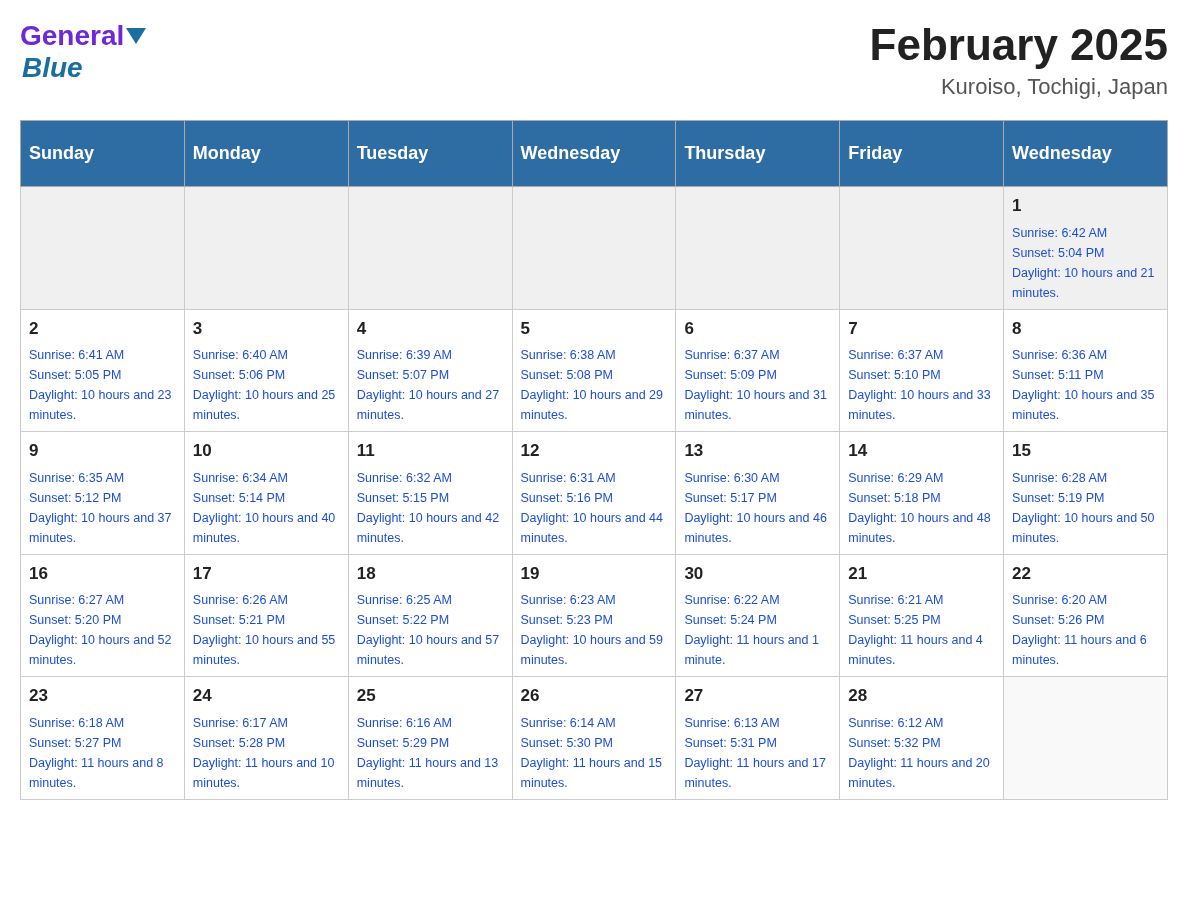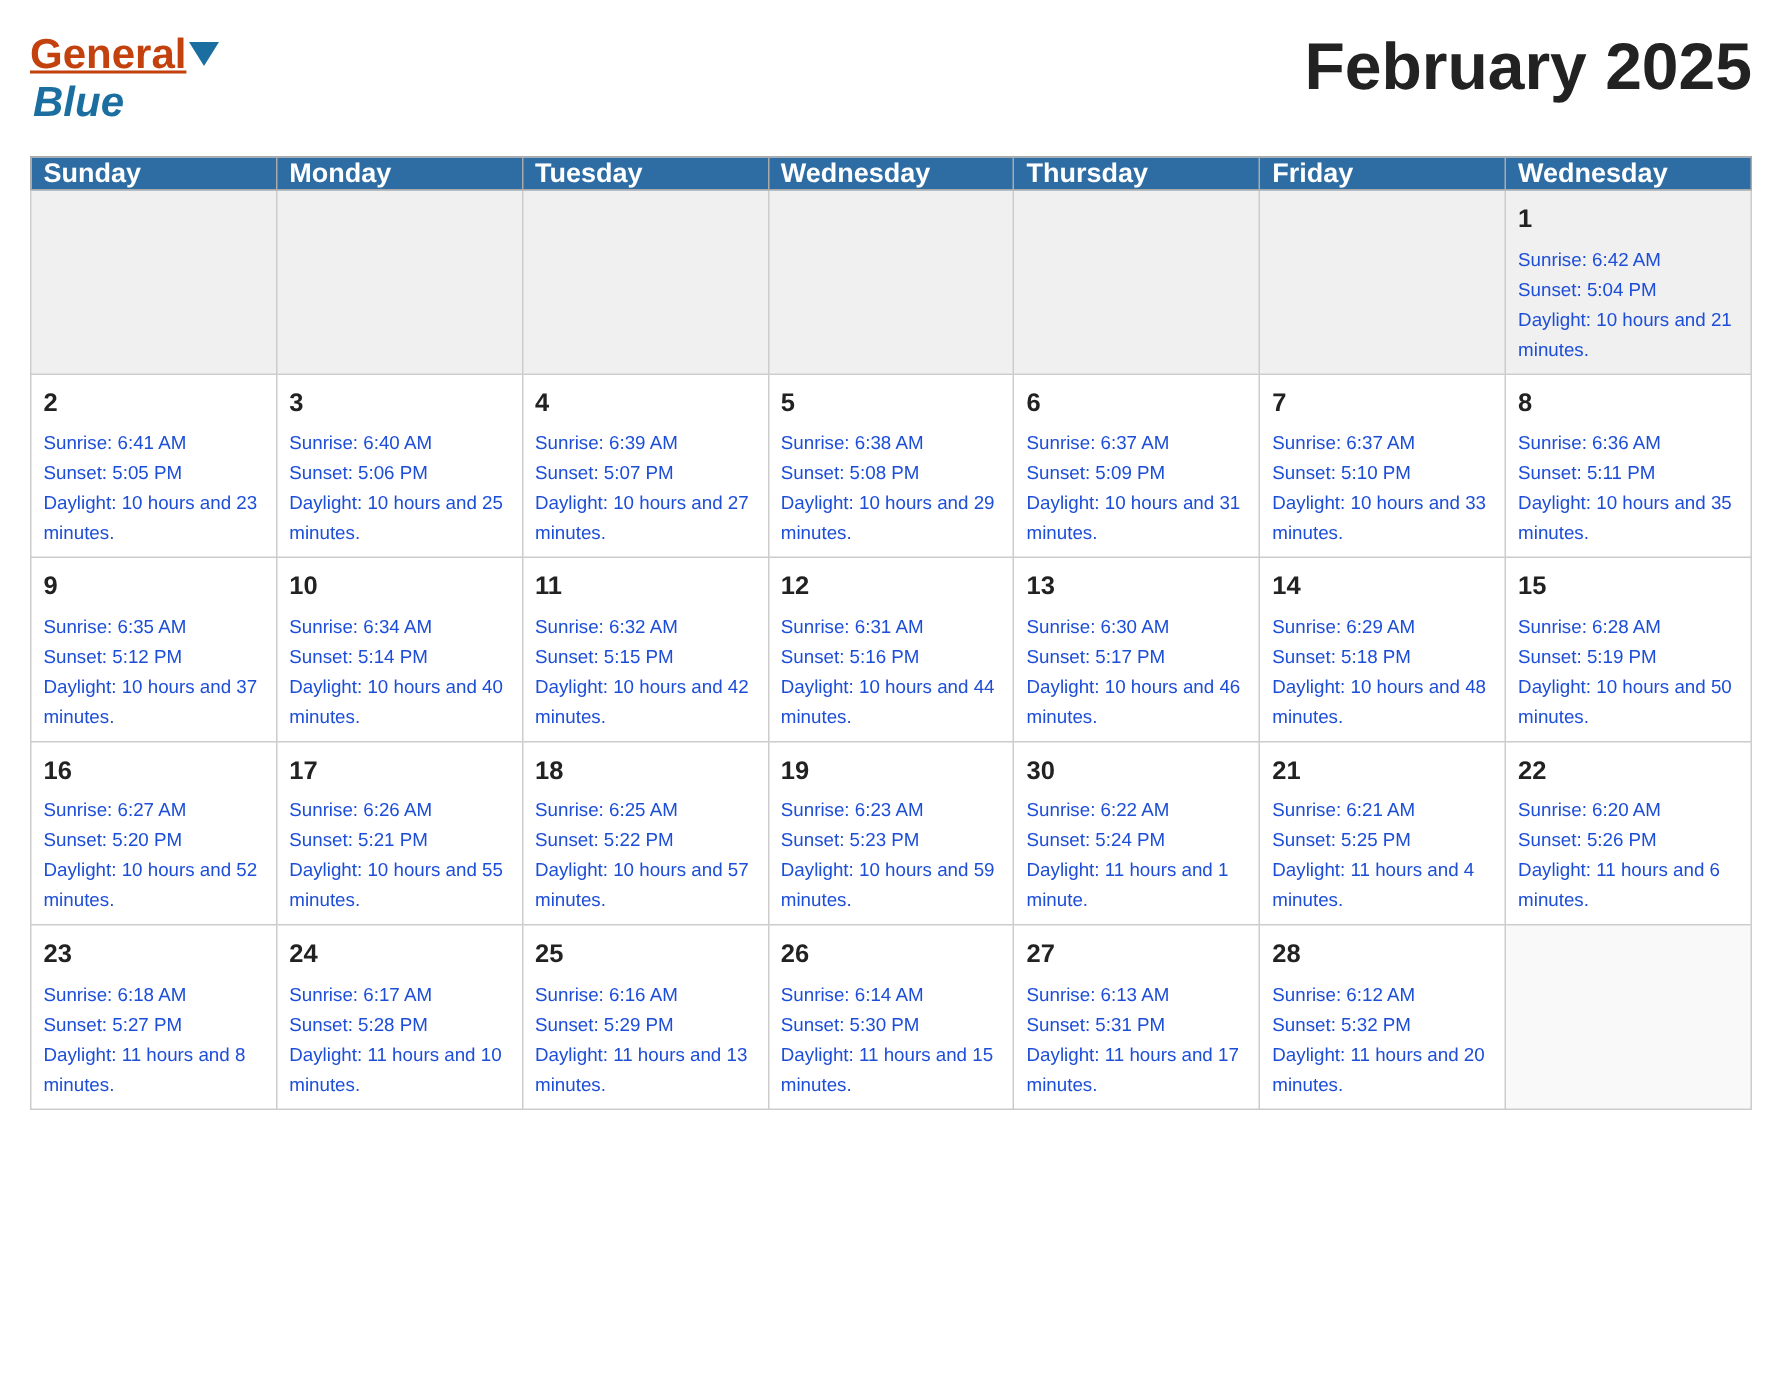--- a/index.html
+++ b/index.html
@@ -22,21 +22,21 @@
       flex-direction: column;
       align-items: flex-start;
     }
     .logo-text {
       font-size: 28px;
       font-weight: bold;
       color: #333;
       display: flex;
       align-items: center;
     }
-    .logo-general { color: #c2410c; text-decoration: underline; }
+    .logo-general { color: #6d28d9; }
     .logo-arrow {
       width: 0;
       height: 0;
       border-left: 10px solid transparent;
       border-right: 10px solid transparent;
       border-top: 16px solid #1a6fa0;
       display: inline-block;
       margin: 0 2px;
       vertical-align: middle;
     }
@@ -55,21 +55,21 @@
       margin-top: 4px;
     }
     .calendar {
       width: 100%;
       border-collapse: collapse;
       border: 1px solid #aaa;
     }
     .calendar th {
       background-color: #2e6da4;
       color: #fff;
-      padding: 0 8px;
+      padding: 22px 8px;
       font-size: 18px;
       font-weight: bold;
       text-align: left;
       border: 1px solid #aaa;
     }
     .calendar td {
       vertical-align: top;
       border: 1px solid #ccc;
       padding: 6px 8px;
       width: 14.28%;
@@ -102,20 +102,21 @@
 <div class="header">
   <div class="logo">
     <div class="logo-text">
       <span class="logo-general">General</span>
       <span class="logo-arrow"></span>
     </div>
     <span class="logo-blue" style="font-size:28px;font-weight:bold;margin-left:2px;font-style:italic;">Blue</span>
   </div>
   <div class="title-section">
     <div class="calendar-title">February 2025</div>
+    <div class="calendar-subtitle">Kuroiso, Tochigi, Japan</div>
   </div>
 </div>
 
 <table class="calendar">
   <thead>
     <tr>
       <th>Sunday</th>
       <th>Monday</th>
       <th>Tuesday</th>
       <th>Wednesday</th>

